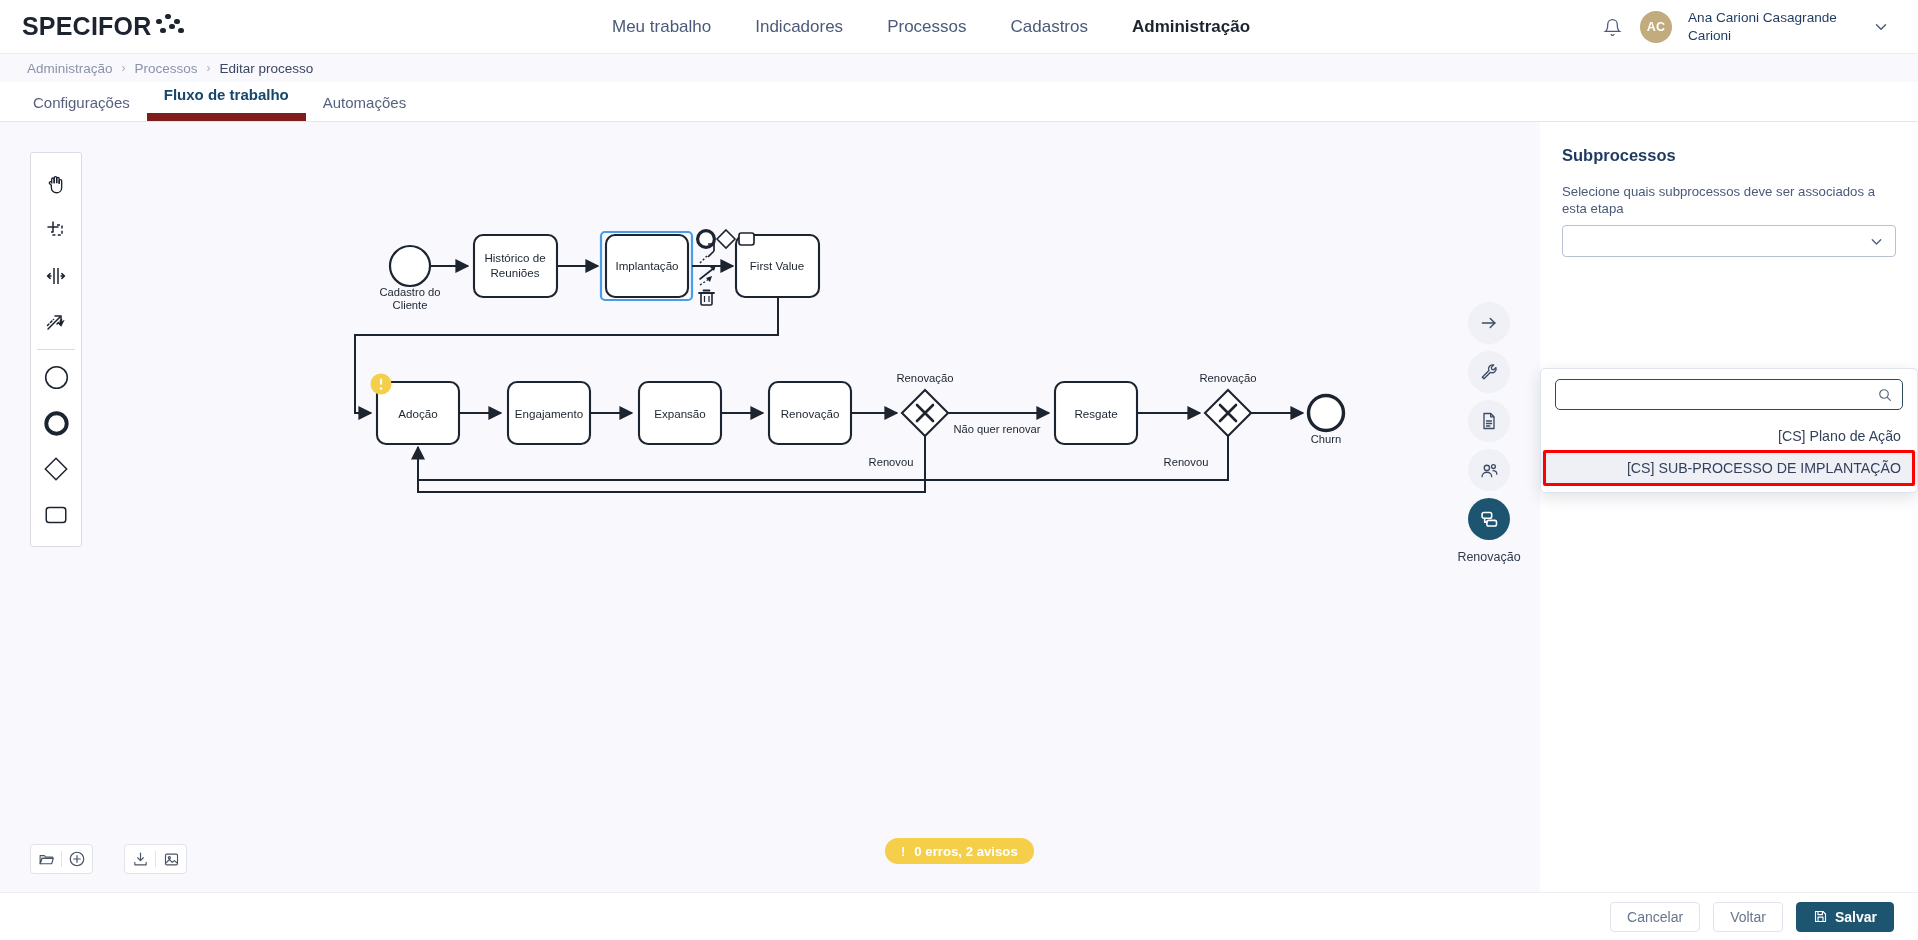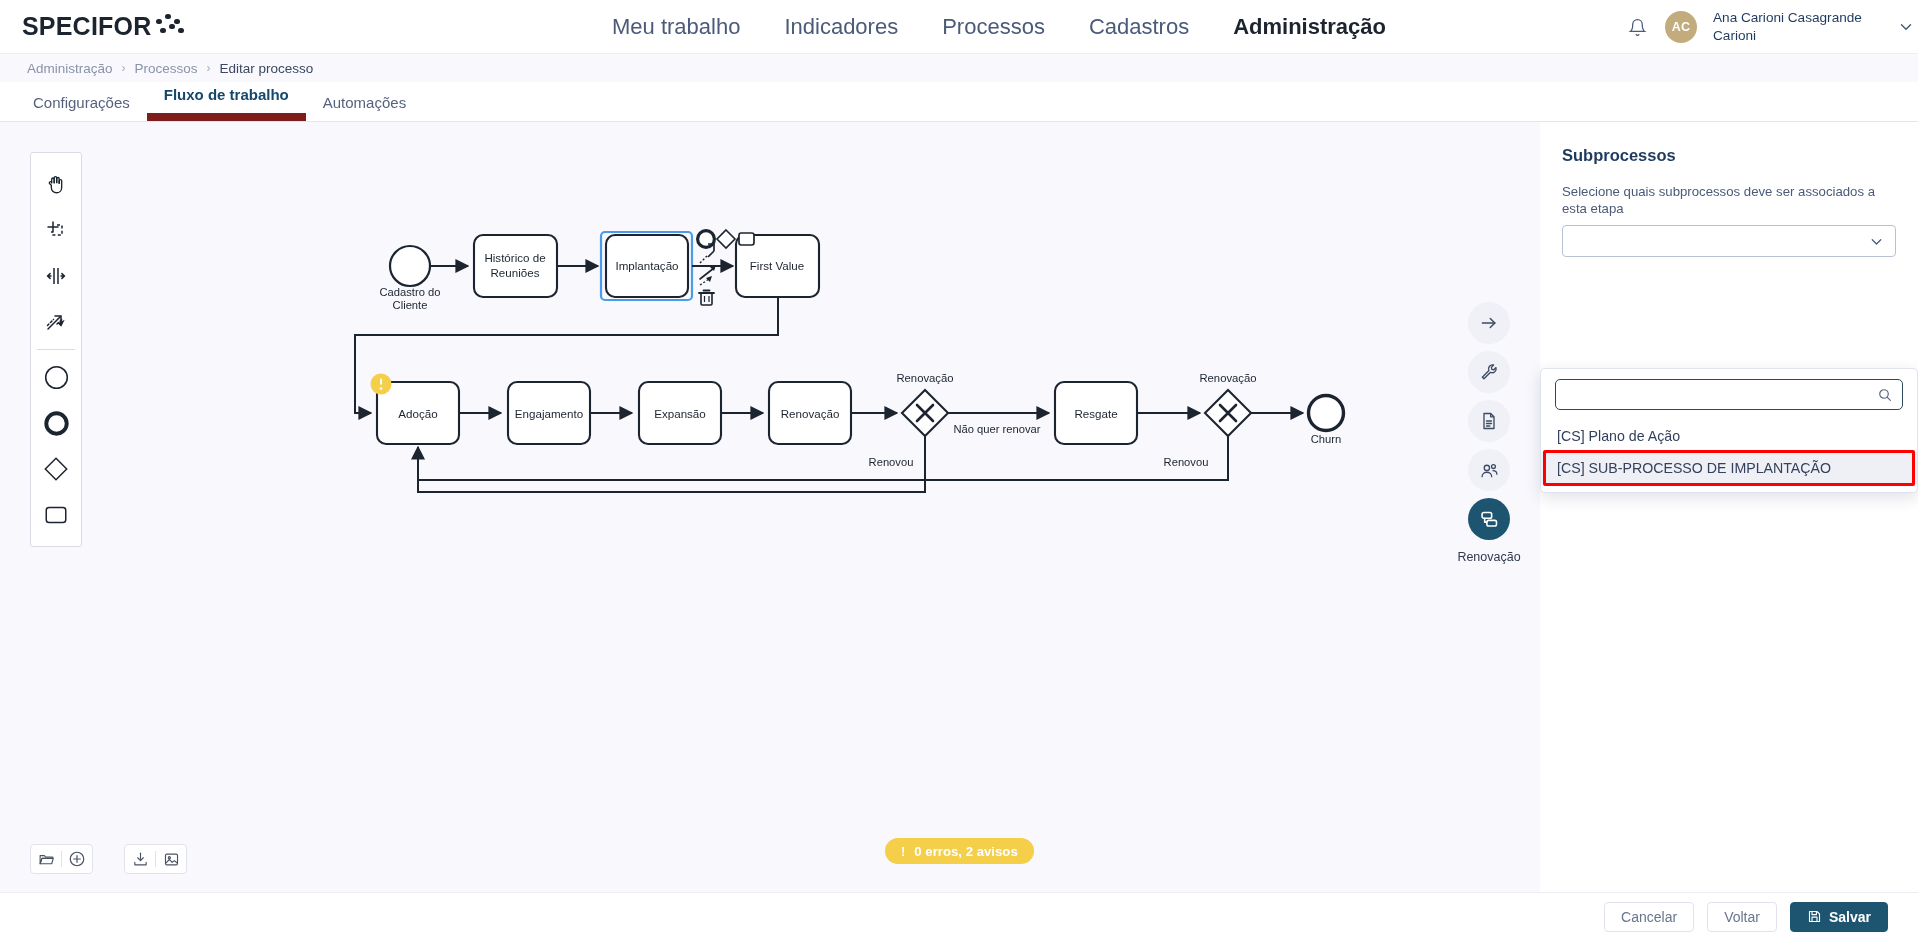--- a/index.html
+++ b/index.html
@@ -29,26 +29,26 @@
   }
   .logo-dots i:nth-child(1){ left:0px;  top:3px; }
   .logo-dots i:nth-child(2){ left:9px;  top:-2px; }
   .logo-dots i:nth-child(3){ left:18px; top:3px; }
   .logo-dots i:nth-child(4){ left:4px;  top:12px; }
   .logo-dots i:nth-child(5){ left:13px; top:8px; }
   .logo-dots i:nth-child(6){ left:22px; top:12px; }
 
   .mainnav { position:absolute; left:612px; top:0; height:54px; display:flex; align-items:center; gap:44px; }
   .mainnav a {
-    font-size:22px; color:#4a5a78; text-decoration:none; white-space:nowrap;
+    font-size:17px; color:#4a5a78; text-decoration:none; white-space:nowrap;
   }
   .mainnav a.active { color:#1c2430; font-weight:700; }
 
   .header-right {
-    position:absolute; right:3px; top:0; height:54px; display:flex; align-items:center; gap:16px;
+    position:absolute; right:28px; top:0; height:54px; display:flex; align-items:center; gap:16px;
   }
   .bell { width:24px; height:24px; display:flex; align-items:center; justify-content:center; }
   .avatar {
     width:32px; height:32px; border-radius:50%; background:#c2ab7c;
     color:#fff; font-size:12.5px; font-weight:600;
     display:flex; align-items:center; justify-content:center; letter-spacing:.3px;
   }
   .username {
     font-size:13.6px; color:#1f3a5f; line-height:18px; width:168px;
   }
@@ -157,34 +157,34 @@
   }
   .dd-search {
     margin:0 14px 10px 14px; height:31px; border:1px solid #2c4a5c; border-radius:5px;
     display:flex; align-items:center; padding:0 9px;
   }
   .dd-search input {
     flex:1; border:none; outline:none; font-size:13.5px; color:#1f3a5f;
     font-family:"Liberation Sans", sans-serif; background:transparent;
   }
   .dd-item {
-    padding:8px 16px; font-size:14.2px; color:#34415c; cursor:pointer; white-space:nowrap;
+    padding:8px 16px; font-size:14.2px; color:#34415c; cursor:pointer; white-space:nowrap;text-align:right;
   }
   .dd-item.hl { background:#eef0f5; }
   .dd-highlight-ring {
     position:absolute; left:2px; right:2px;
     border:3px solid #ff0000; border-radius:2px; pointer-events:none;
   }
 
   
   .footer {
     position:absolute; bottom:0; left:0; width:1918px; height:48px;
     background:#ffffff; border-top:1px solid #eceef4;
     display:flex; align-items:center; justify-content:flex-end;
-    padding-right:30px; gap:13px;
+    padding-right:24px; gap:13px;
   }
   .fbtn {
     height:30px; padding:0 16px; border-radius:4px; border:1px solid #e0e3ec;
     background:#fff; color:#6a7governance; color:#6a7governance;
     color:#68758d; font-size:14px; display:flex; align-items:center; cursor:pointer;
     font-family:"Liberation Sans", sans-serif;
   }
   .fbtn.primary {
     background:#1d5570; border-color:#1d5570; color:#fff; gap:7px; font-weight:700;text-align:center;
   }

